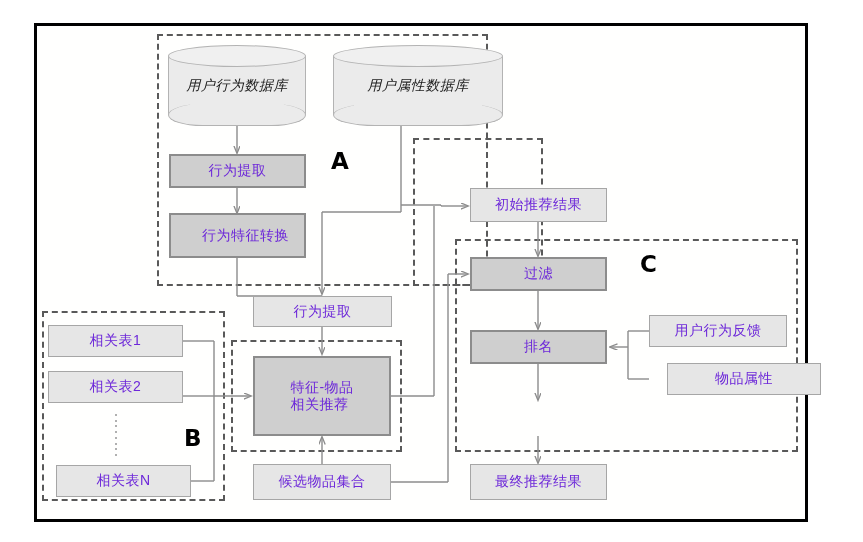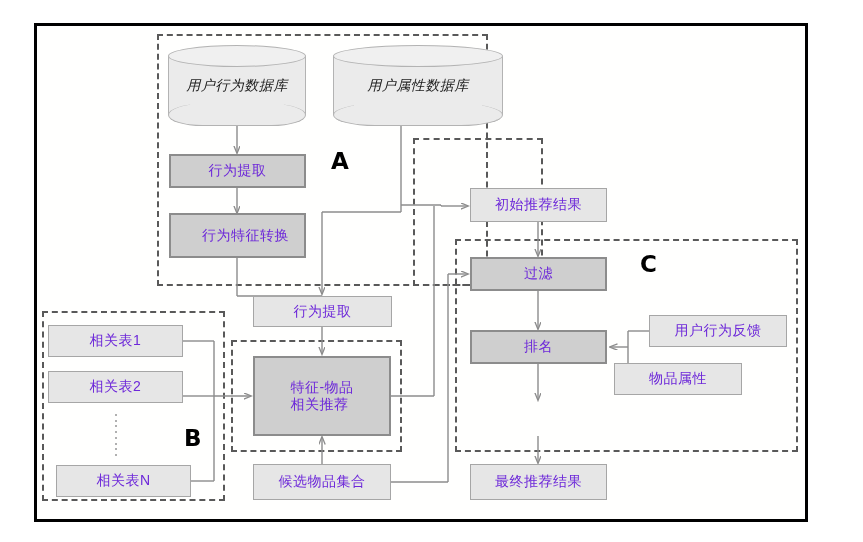--- a/index.html
+++ b/index.html
@@ -253,18 +253,18 @@
   <div class="node box-light" style="left:253px; top:464px; width:138px; height:36px;">候选物品集合</div>
 
   <div class="node box-light" style="left:470px; top:188px; width:137px; height:34px;">初始推荐结果</div>
 
   <div class="node box-dark" style="left:470px; top:257px; width:137px; height:34px;">过滤</div>
 
   <div class="node box-light" style="left:649px; top:315px; width:138px; height:32px;">用户行为反馈</div>
 
   <div class="node box-dark" style="left:470px; top:330px; width:137px; height:34px;">排名</div>
 
-  <div class="node box-light" style="left:614px; top:363px; width:128px; height:32px;">物品属性</div>
+  <div class="node box-light" style="left:667px; top:363px; width:154px; height:32px;">物品属性</div>
 
 
   <div class="node box-light" style="left:470px; top:464px; width:137px; height:36px;">最终推荐结果</div>
 
 </div>
 
 </body></html>

